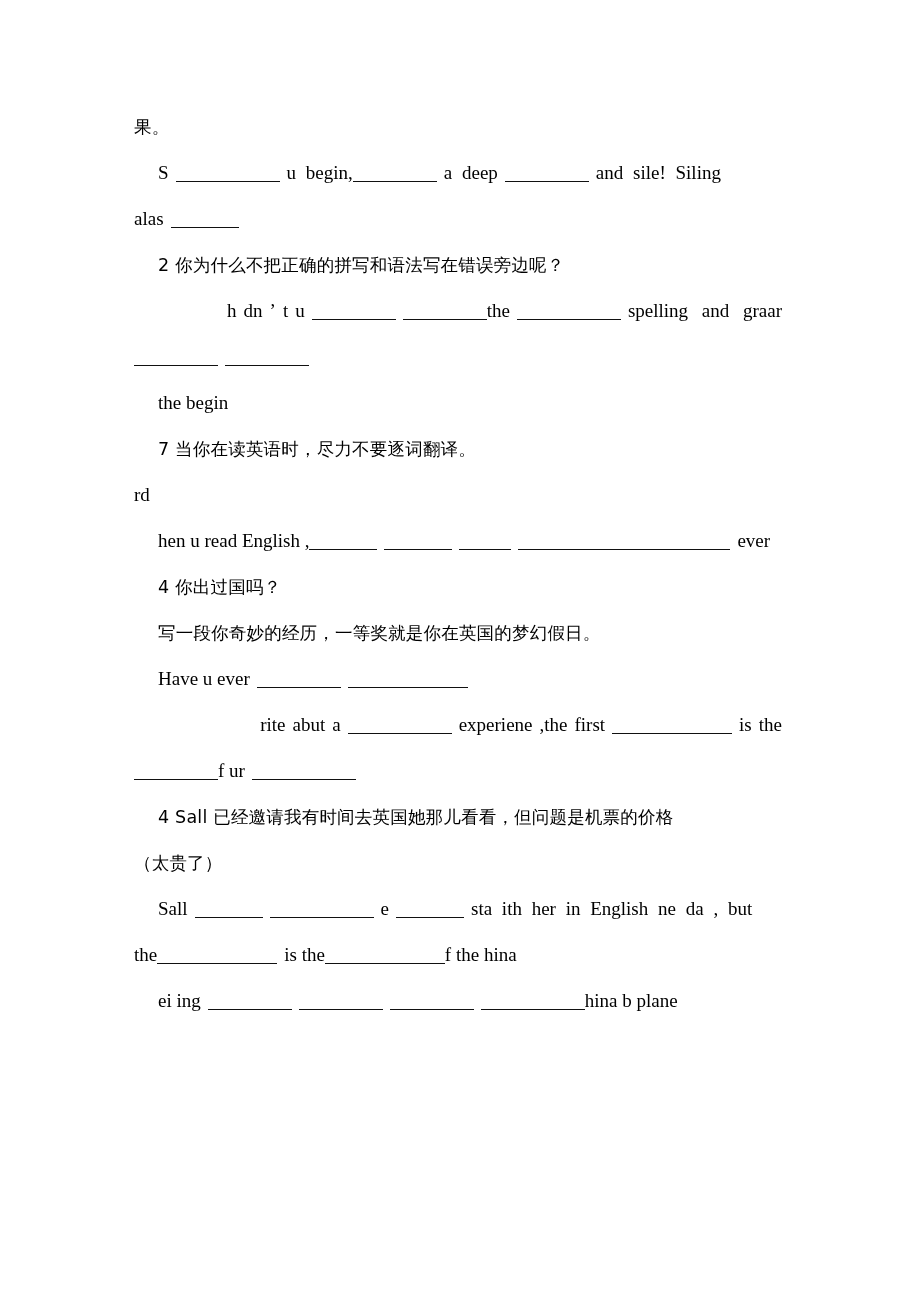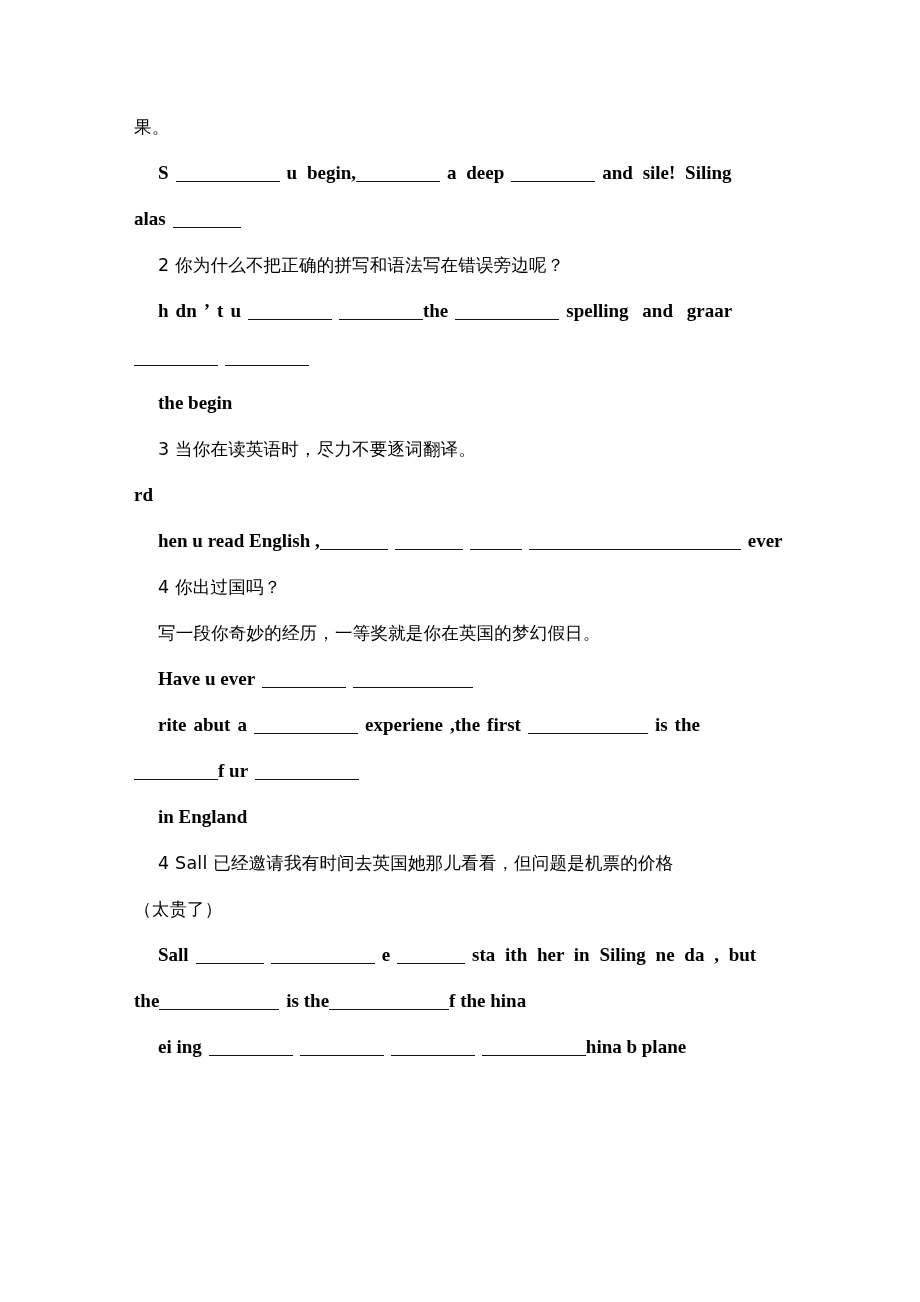--- a/index.html
+++ b/index.html
@@ -35,27 +35,27 @@
     text-indent: 24px;
   }
   .cn {
     font-family: "DejaVu Sans", "Liberation Sans", sans-serif;
     font-size: 17.5px;
     letter-spacing: 0.2px;
   }
   .en {
     font-family: "Liberation Serif", "DejaVu Serif", serif;
     font-size: 19px;
-    font-weight: bold;
   }
   .wide {
     word-spacing: 5px;
   }
   .wider {
     word-spacing: 9px;
+    text-align: right;
   }
 
   
   .blank {
     display: inline-block;
     border-bottom: 1.3px solid #111;
     height: 0.95em;
     vertical-align: -0.18em;
   }
   .b-xs { width: 52px; }
@@ -80,42 +80,41 @@
     <p class="line en"><span>alas</span><span class="sp"></span><span class="blank b-sm"></span></p>
 
     <p class="line cn indent">2 你为什么不把正确的拼写和语法写在错误旁边呢？</p>
 
     <p class="line en indent wider"><span>h</span><span class="sp"></span><span>dn</span><span class="sp"></span><span>’</span><span class="sp"></span><span>t</span><span class="sp"></span><span>u</span><span class="sp"></span><span class="blank b-md"></span><span class="sp"></span><span class="blank b-md"></span><span>the</span><span class="sp"></span><span class="blank b-lg"></span><span class="sp"></span><span>spelling and graar</span></p>
 
     <p class="line en"><span class="blank b-md"></span><span class="sp"></span><span class="blank b-md"></span></p>
 
     <p class="line en indent">the begin</p>
 
-    <p class="line cn indent">3 当你在读英语时，尽力不要逐词翻译。</p>
+    <p class="line cn indent">7 当你在读英语时，尽力不要逐词翻译。</p>
 
     <p class="line en">rd</p>
 
     <p class="line en indent"><span>hen u read English ,</span><span class="blank b-sm"></span><span class="sp"></span><span class="blank b-sm"></span><span class="sp"></span><span class="blank b-xs"></span><span class="sp"></span><span class="blank b-xxl"></span><span class="sp"></span><span>ever</span></p>
 
     <p class="line cn indent">4 你出过国吗？</p>
 
     <p class="line cn indent">写一段你奇妙的经历，一等奖就是你在英国的梦幻假日。</p>
 
     <p class="line en indent"><span>Have u ever</span><span class="sp"></span><span class="blank b-md"></span><span class="sp"></span><span class="blank b-xl"></span></p>
 
     <p class="line en indent wider"><span>rite</span><span class="sp"></span><span>abut</span><span class="sp"></span><span>a</span><span class="sp"></span><span class="blank b-lg"></span><span class="sp"></span><span>experiene</span><span class="sp"></span><span>,the</span><span class="sp"></span><span>first</span><span class="sp"></span><span class="blank b-xl"></span><span class="sp"></span><span>is</span><span class="sp"></span><span>the</span></p>
 
     <p class="line en"><span class="blank b-md"></span><span>f ur</span><span class="sp"></span><span class="blank b-lg"></span></p>
 
-    <p class="line en indent">in England</p>
 
     <p class="line cn indent">4 Sall 已经邀请我有时间去英国她那儿看看，但问题是机票的价格</p>
     <p class="line cn">（太贵了）</p>
 
-    <p class="line en indent wide"><span>Sall</span><span class="sp"></span><span class="blank b-sm"></span><span class="sp"></span><span class="blank b-lg"></span><span class="sp"></span><span>e</span><span class="sp"></span><span class="blank b-sm"></span><span class="sp"></span><span>sta ith her in Siling ne da , but</span></p>
+    <p class="line en indent wide"><span>Sall</span><span class="sp"></span><span class="blank b-sm"></span><span class="sp"></span><span class="blank b-lg"></span><span class="sp"></span><span>e</span><span class="sp"></span><span class="blank b-sm"></span><span class="sp"></span><span>sta ith her in English ne da , but</span></p>
 
     <p class="line en"><span>the</span><span class="blank b-xl"></span><span class="sp"></span><span>is the</span><span class="blank b-xl"></span><span>f the hina</span></p>
 
 
     <p class="line en indent"><span>ei ing</span><span class="sp"></span><span class="blank b-md"></span><span class="sp"></span><span class="blank b-md"></span><span class="sp"></span><span class="blank b-md"></span><span class="sp"></span><span class="blank b-lg"></span><span>hina b plane</span></p>
 
   </div>
 </div>
 
 </body></html>

